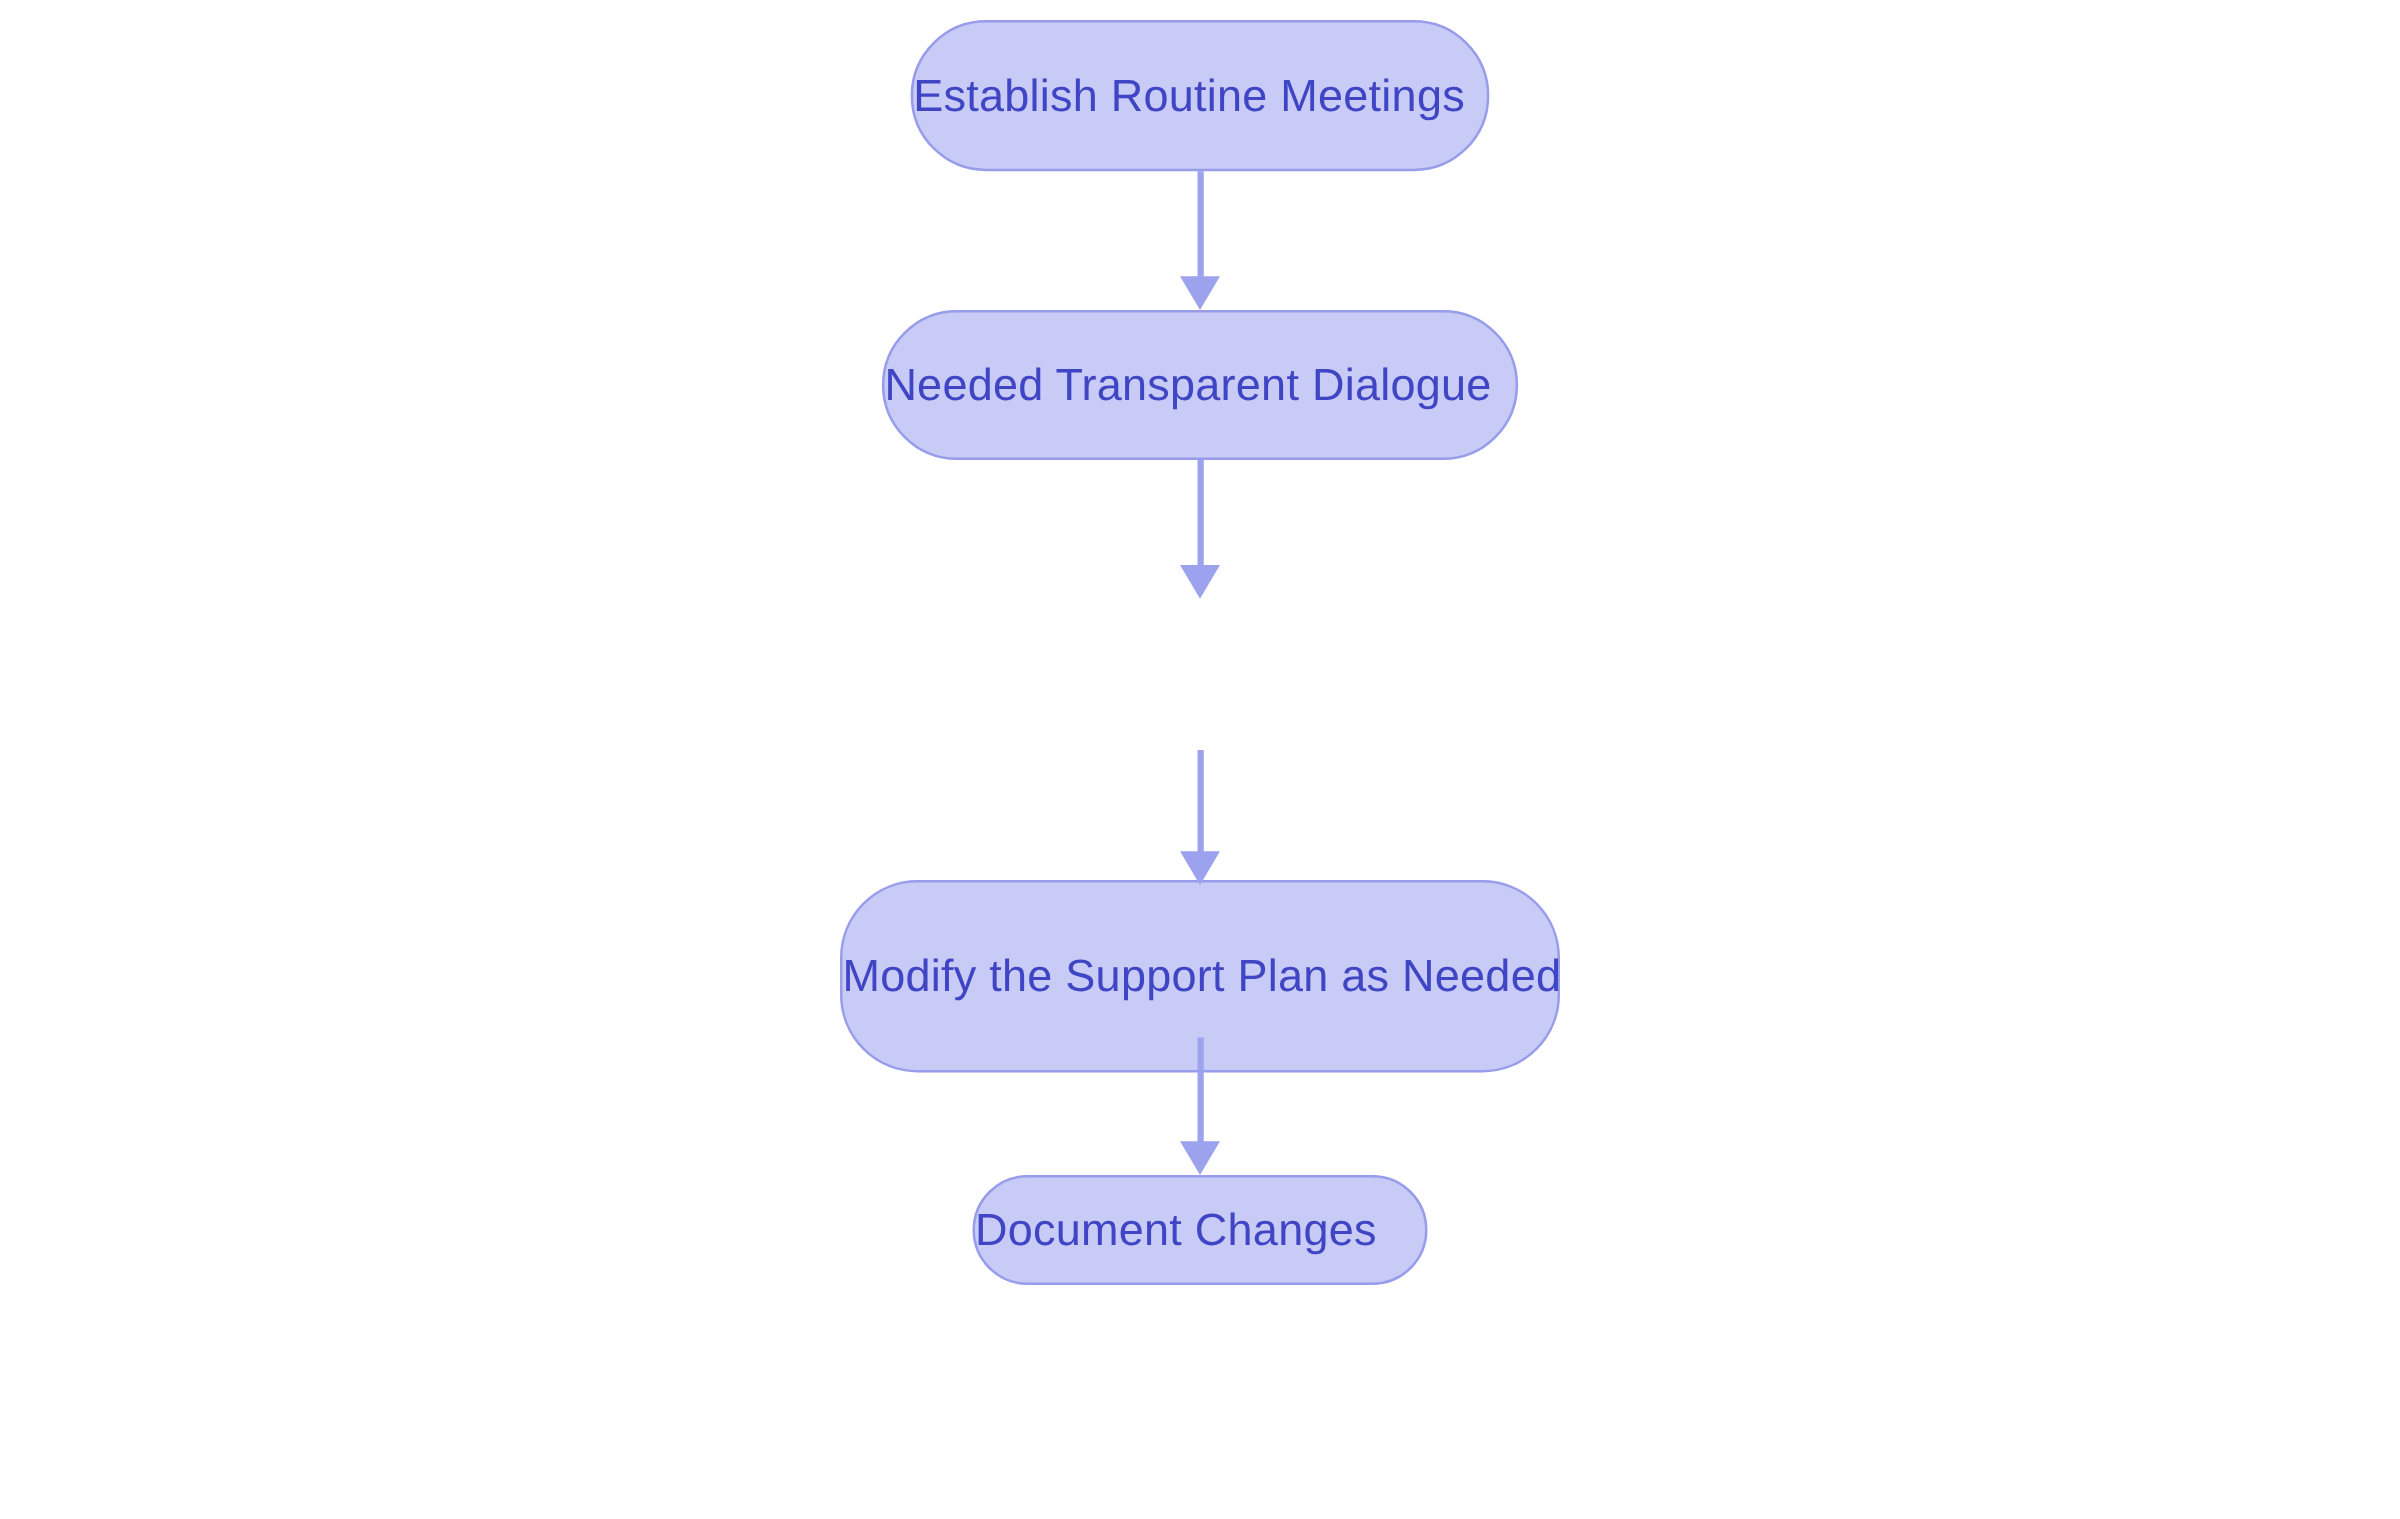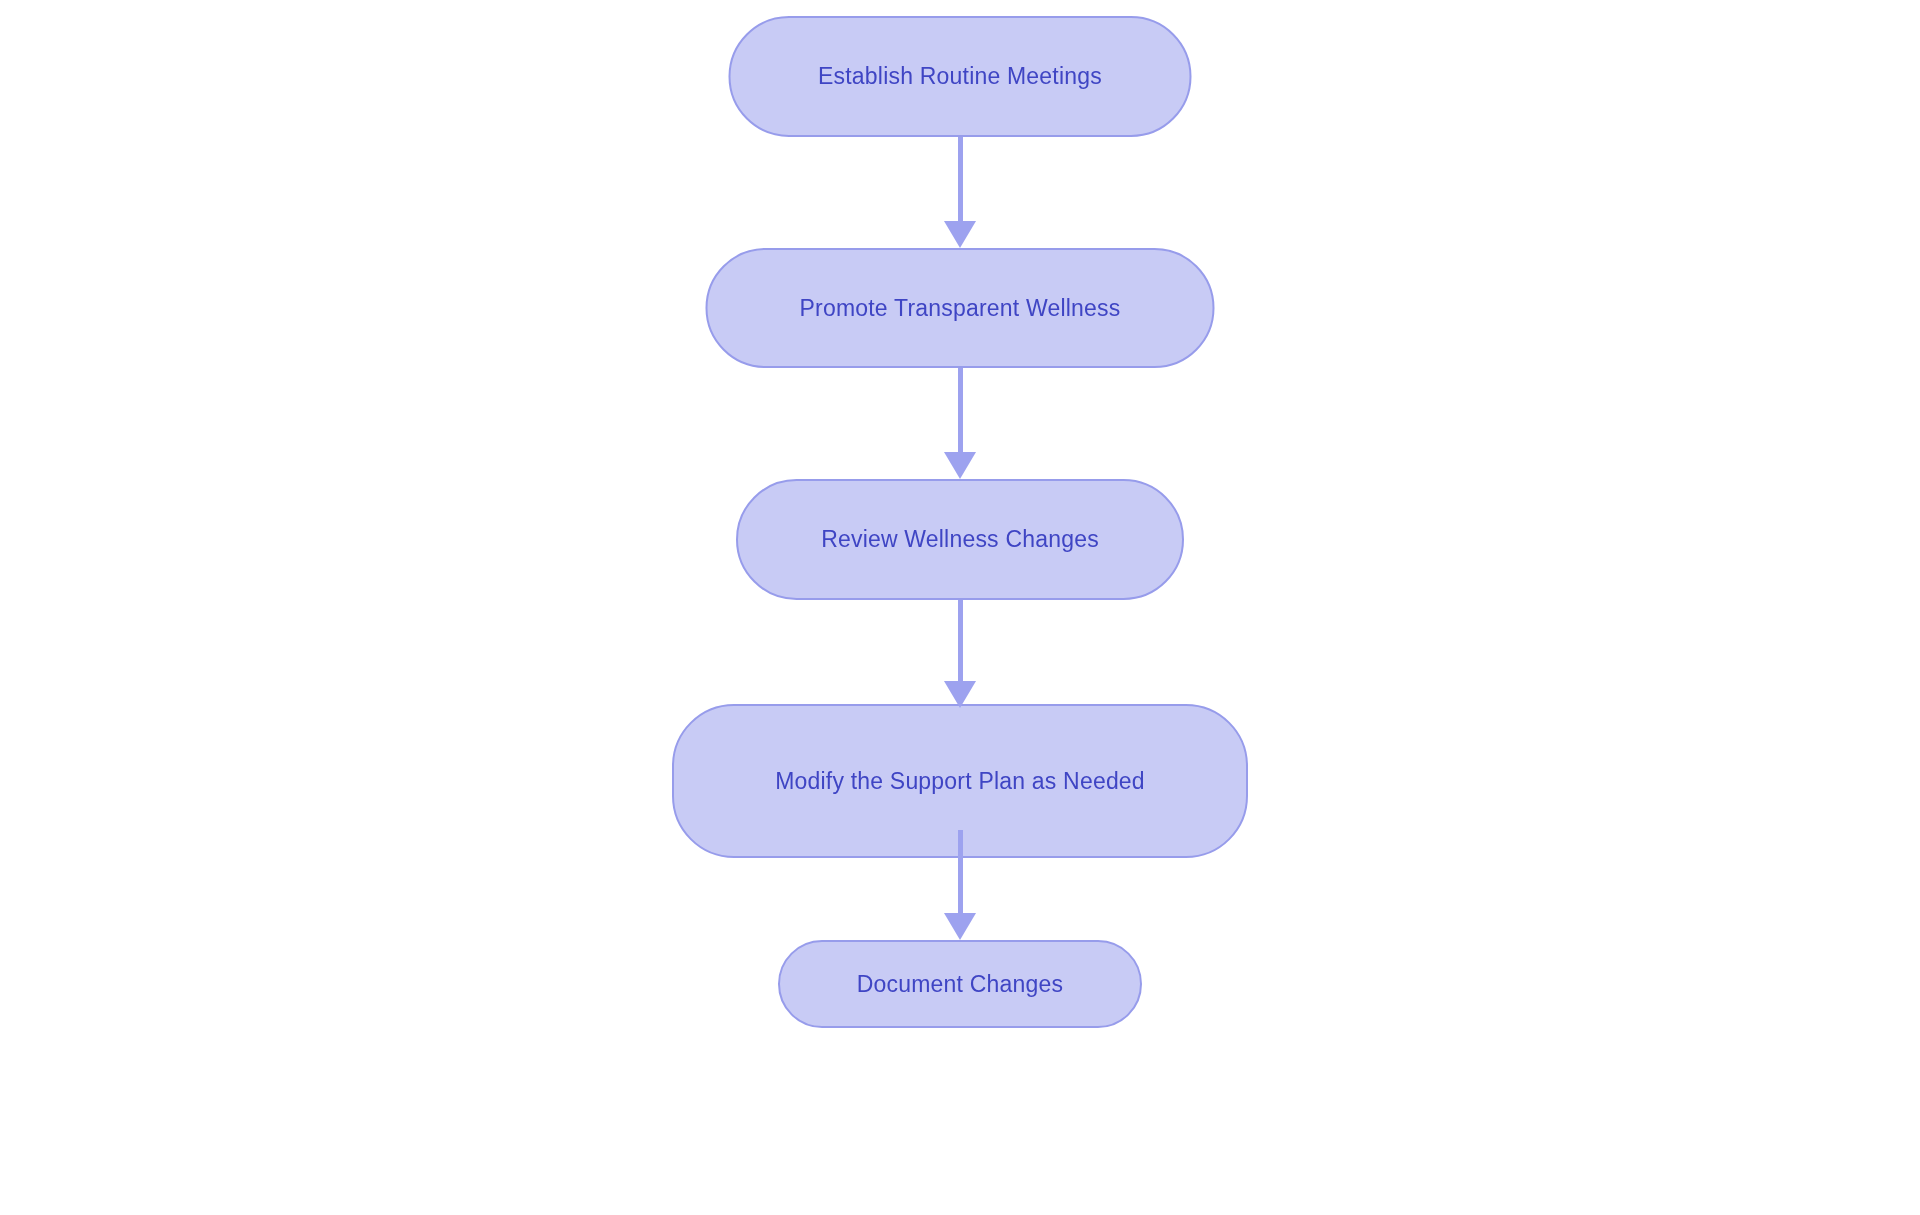--- a/index.html
+++ b/index.html
@@ -13,25 +13,24 @@
 
   
   .node {
     position: absolute;
     left: 50%;
     transform: translateX(-50%);
     background: var(--node_fill, #c8cbf5);
     border: 2px solid var(--node_border, #979ceb);
     border-radius: 62px;
     color: var(--node_text, #3f45c4);
-    font-size: 23px;
+    font-size: 36px;
     letter-spacing: 0.2px;
     display: flex;
     align-items: center;
-    justify-content: center;
     text-align: center;
     white-space: nowrap;
   }
   .n0 { top: 16px;  width: 463px; height: 121px; }
   .n1 { top: 248px; width: 509px; height: 120px; }
   .n2 { top: 479px; width: 448px; height: 121px; }
   .n3 { top: 704px; width: 576px; height: 154px; }
   .n4 { top: 940px; width: 364px; height: 88px; }
 
   
@@ -101,24 +100,21 @@
 </style>
 </head>
 <body>
 
 <div class="stage">
 
   <div class="node n0">
     <span>Establish Routine Meetings</span>
   </div>
   <div class="node n1">
-    <span>Promote Transparent Wellness</span>
-  </div>
-  <div class="node n2">
-    <span>Review Wellness Changes</span>
+    <span>Needed Transparent Dialogue</span>
   </div>
   <div class="node n3">
     <span>Modify the Support Plan as Needed</span>
   </div>
   <div class="node n4">
     <span>Document Changes</span>
   </div>
 
   <div class="arrow a0">
     <div class="shaft"></div>

